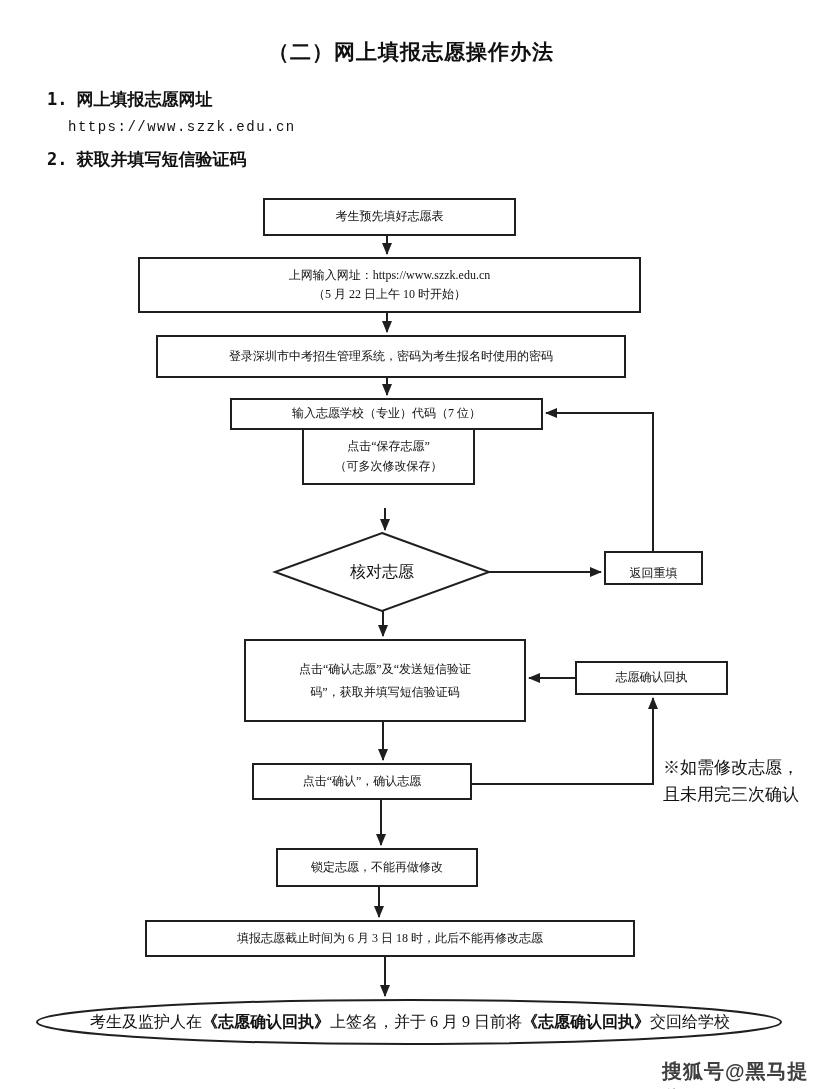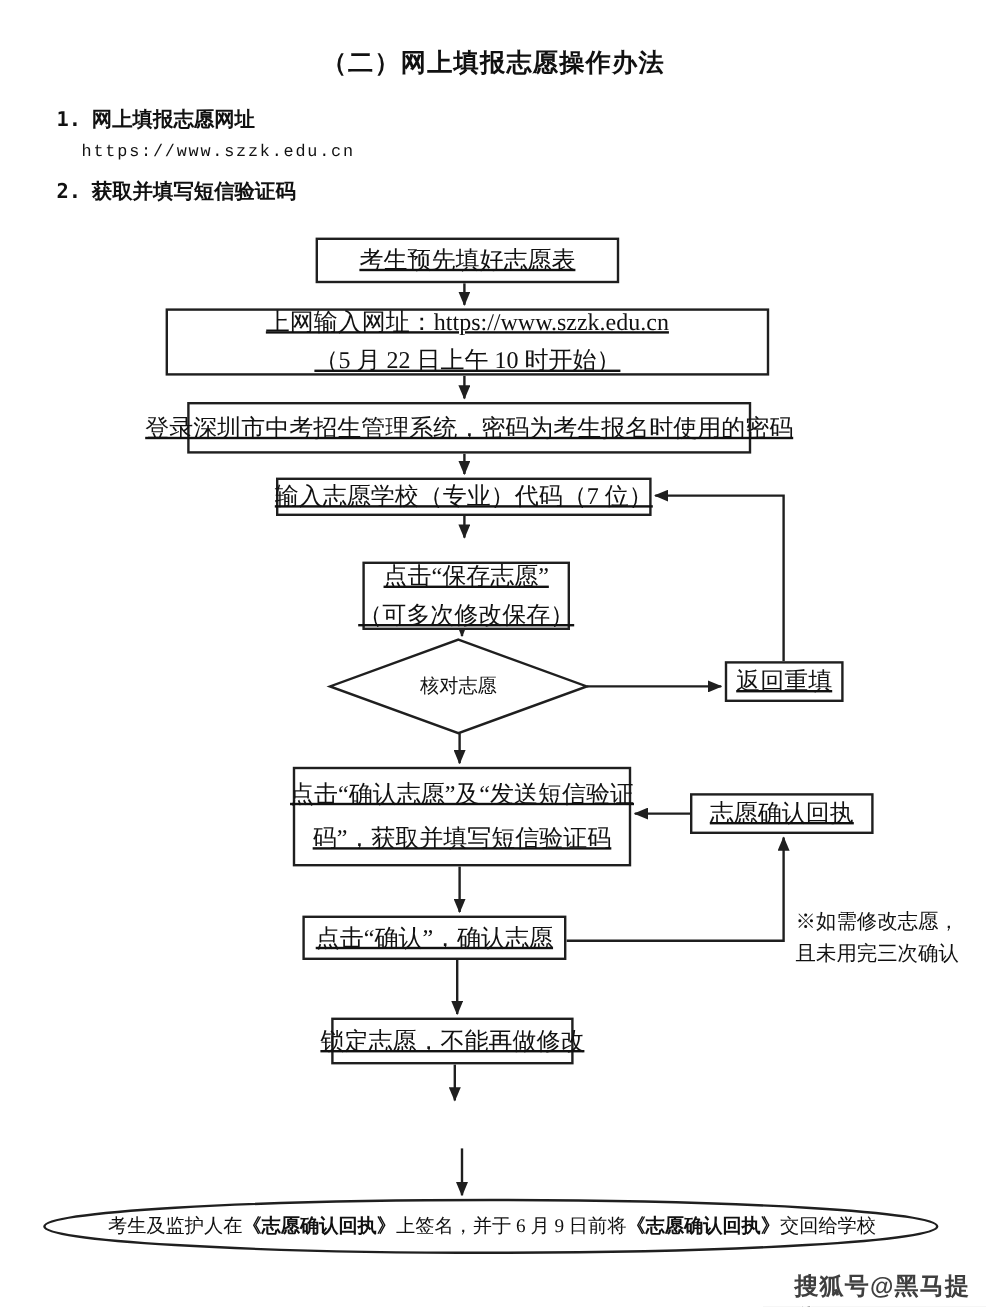--- a/index.html
+++ b/index.html
@@ -16,21 +16,21 @@
   .list-item .num { font-family:"DejaVu Sans Mono", monospace; font-weight:700; margin-right:9px; }
   .url-line {
     position:absolute; font-family:Liberation Mono, monospace;
     font-size:14px; letter-spacing:1.5px; font-weight:400;
   }
   svg.wires { position:absolute; left:0; top:0; z-index:1; }
   .node {
     position:absolute; box-sizing:border-box; z-index:2;
     border:2px solid #1f1f1f; background:#fff;
     display:flex; flex-direction:column; align-items:center; justify-content:center;
-    text-align:center; font-size:20px; line-height:1.6; white-space:nowrap;text-decoration:underline;
+    text-align:center; font-size:12px; line-height:1.6; white-space:nowrap;
   }
   .freetext {
     position:absolute; z-index:2; font-size:16px; text-align:center;
     display:flex; align-items:center; justify-content:center; white-space:nowrap;
   }
   .note { position:absolute; z-index:2; font-size:17px; white-space:nowrap; }
   .note div { display:block; }
   .note-left div { line-height:30px; }
   .note-right div { line-height:27px; }
   .seg-bold { font-weight:700; font-family:"Liberation Sans", sans-serif; }
@@ -95,48 +95,51 @@
   </div>
 
   <div class="node" style="left:156px; top:335px; width:470px; height:43px;">
     <div>登录深圳市中考招生管理系统，密码为考生报名时使用的密码</div>
   </div>
 
   <div class="node" style="left:230px; top:398px; width:313px; height:32px;">
     <div>输入志愿学校（专业）代码（7 位）</div>
   </div>
 
-  <div class="node" style="left:302px; top:468px; width:173px; height:57px;">
+  <div class="node" style="left:302px; top:428px; width:173px; height:57px;">
     <div>点击“保存志愿”</div>
     <div>（可多次修改保存）</div>
   </div>
 
   <div class="freetext" style="left:302px; top:560px; width:160px; height:24px;">核对志愿</div>
 
-  <div class="node" style="left:604px; top:551px; width:99px; height:34px;">
+  <div class="node" style="left:604px; top:551px; width:99px; height:34px;justify-content:flex-end;">
     <div>返回重填</div>
   </div>
 
   <div class="node" style="left:244px; top:639px; width:282px; height:83px; line-height:1.85;">
     <div>点击“确认志愿”及“发送短信验证</div>
     <div>码”，获取并填写短信验证码</div>
   </div>
 
   <div class="node" style="left:575px; top:661px; width:153px; height:34px;">
     <div>志愿确认回执</div>
   </div>
 
   <div class="node" style="left:252px; top:763px; width:220px; height:37px;">
     <div>点击“确认”，确认志愿</div>
   </div>
 
   <div class="node" style="left:276px; top:848px; width:202px; height:39px;">
     <div>锁定志愿，不能再做修改</div>
   </div>
 
+  <div class="node" style="left:145px; top:920px; width:490px; height:37px;">
+    <div>填报志愿截止时间为 6 月 3 日 18 时，此后不能再修改志愿</div>
+  </div>
 
   <div class="freetext" style="left:55px; top:1000px; width:710px; height:44px;">
     <span>考生及监护人在</span>
       <span class="seg-bold">《志愿确认回执》</span>
       <span>上签名，并于 6 月 9 日前将</span>
       <span class="seg-bold">《志愿确认回执》</span>
       <span>交回给学校</span>
   </div>
 
 

